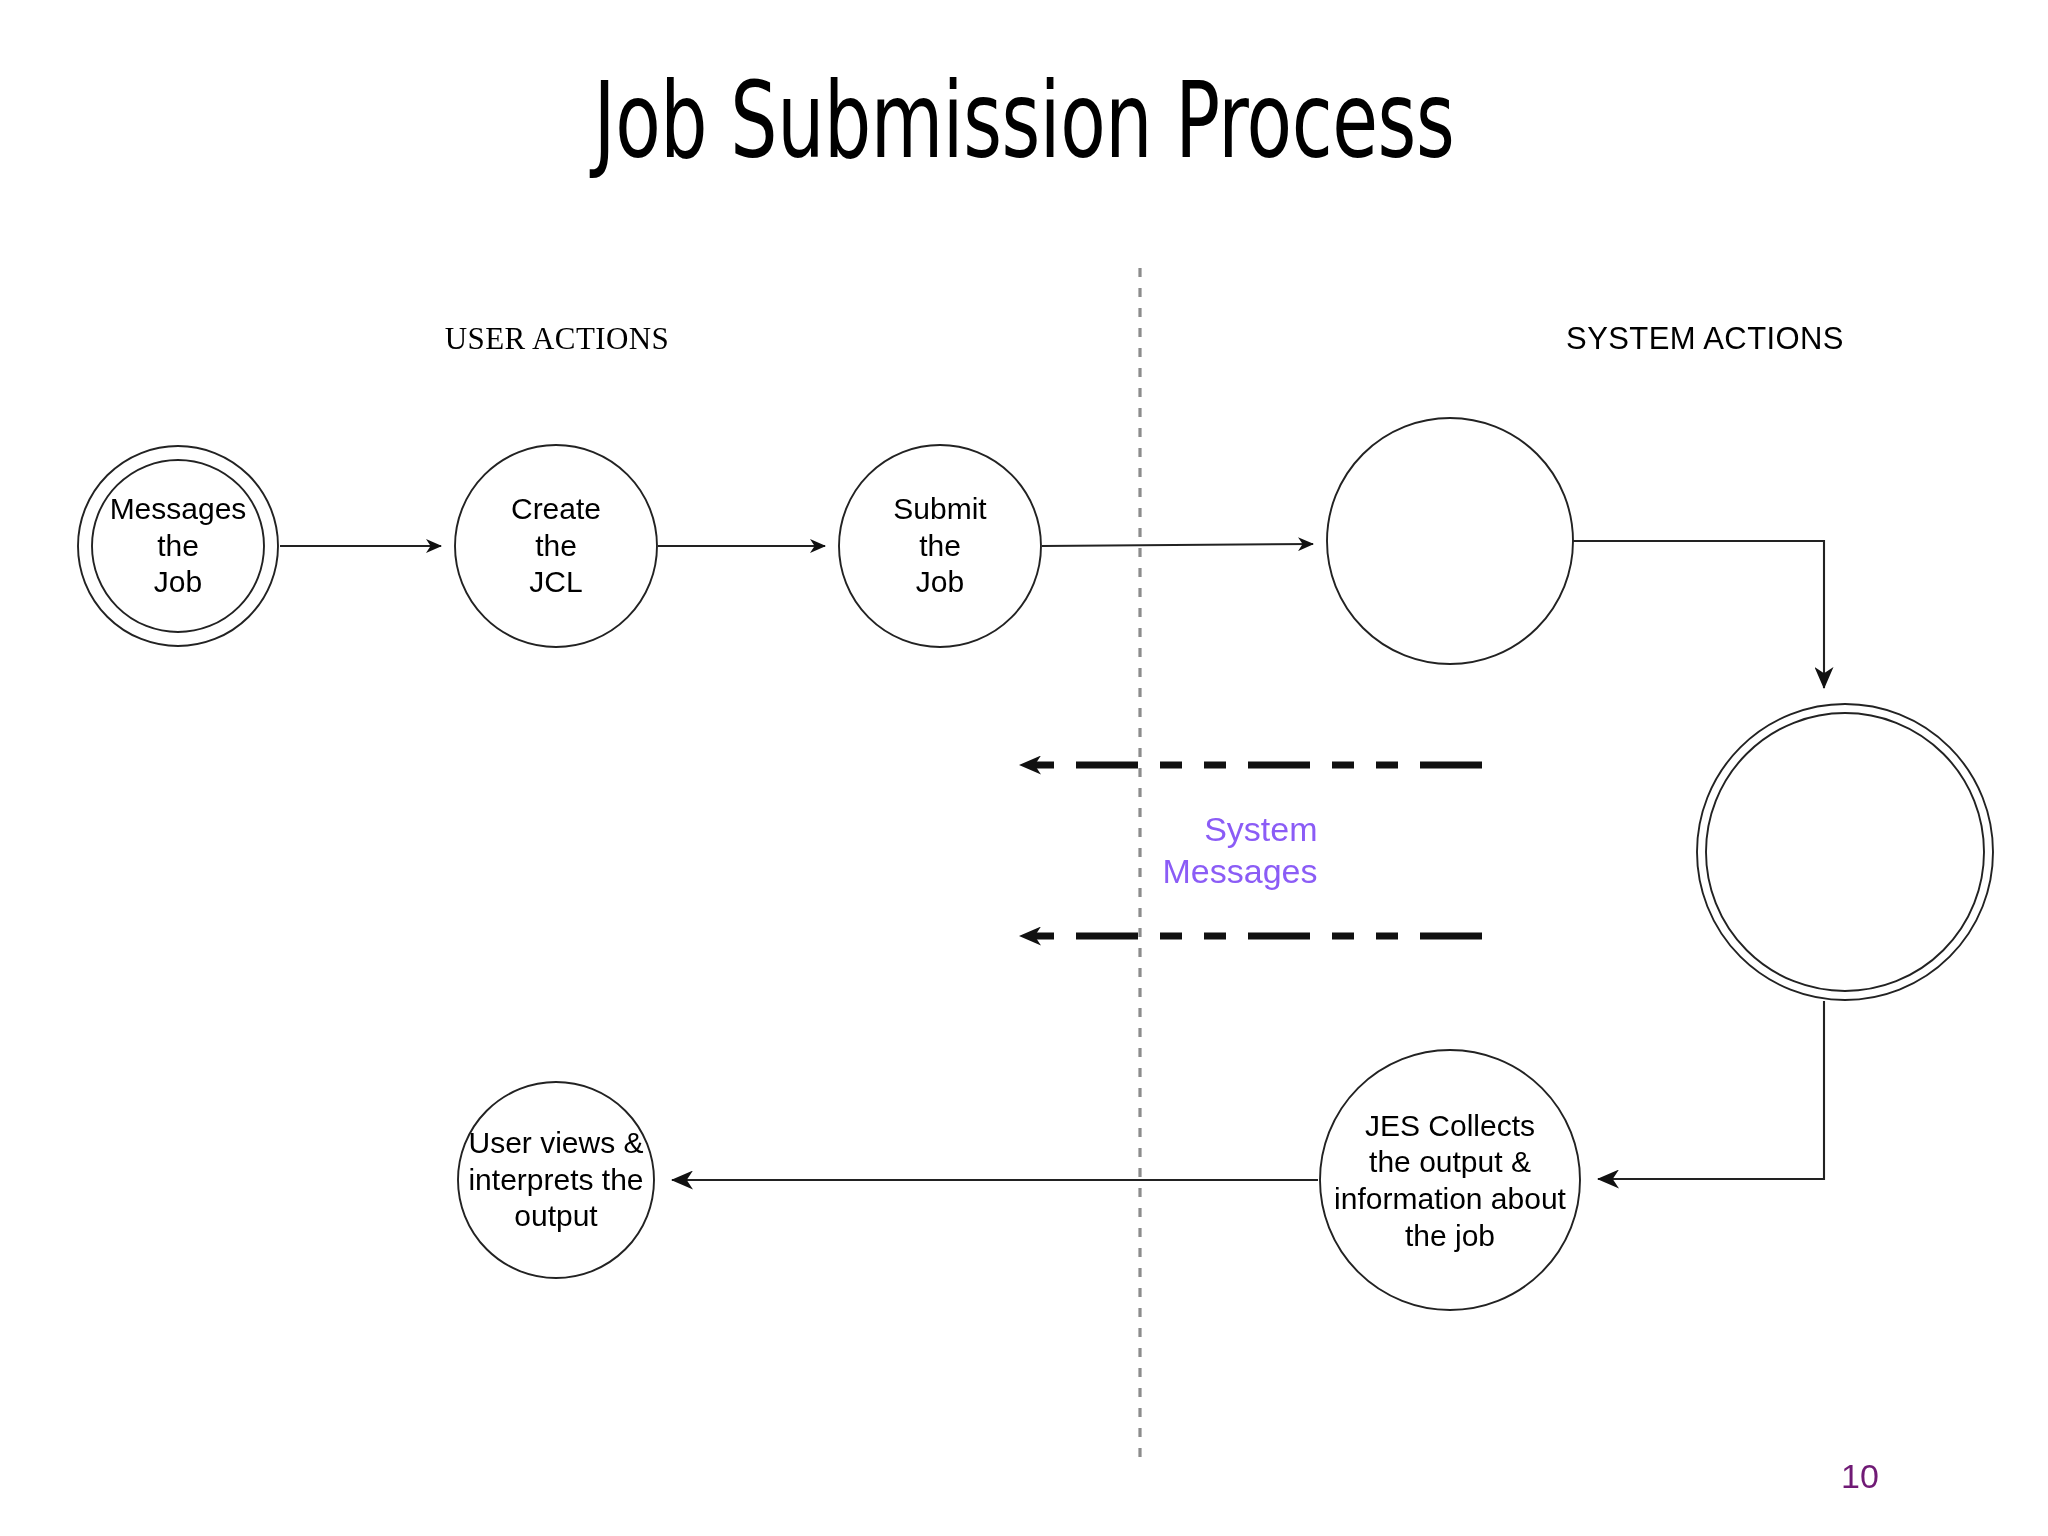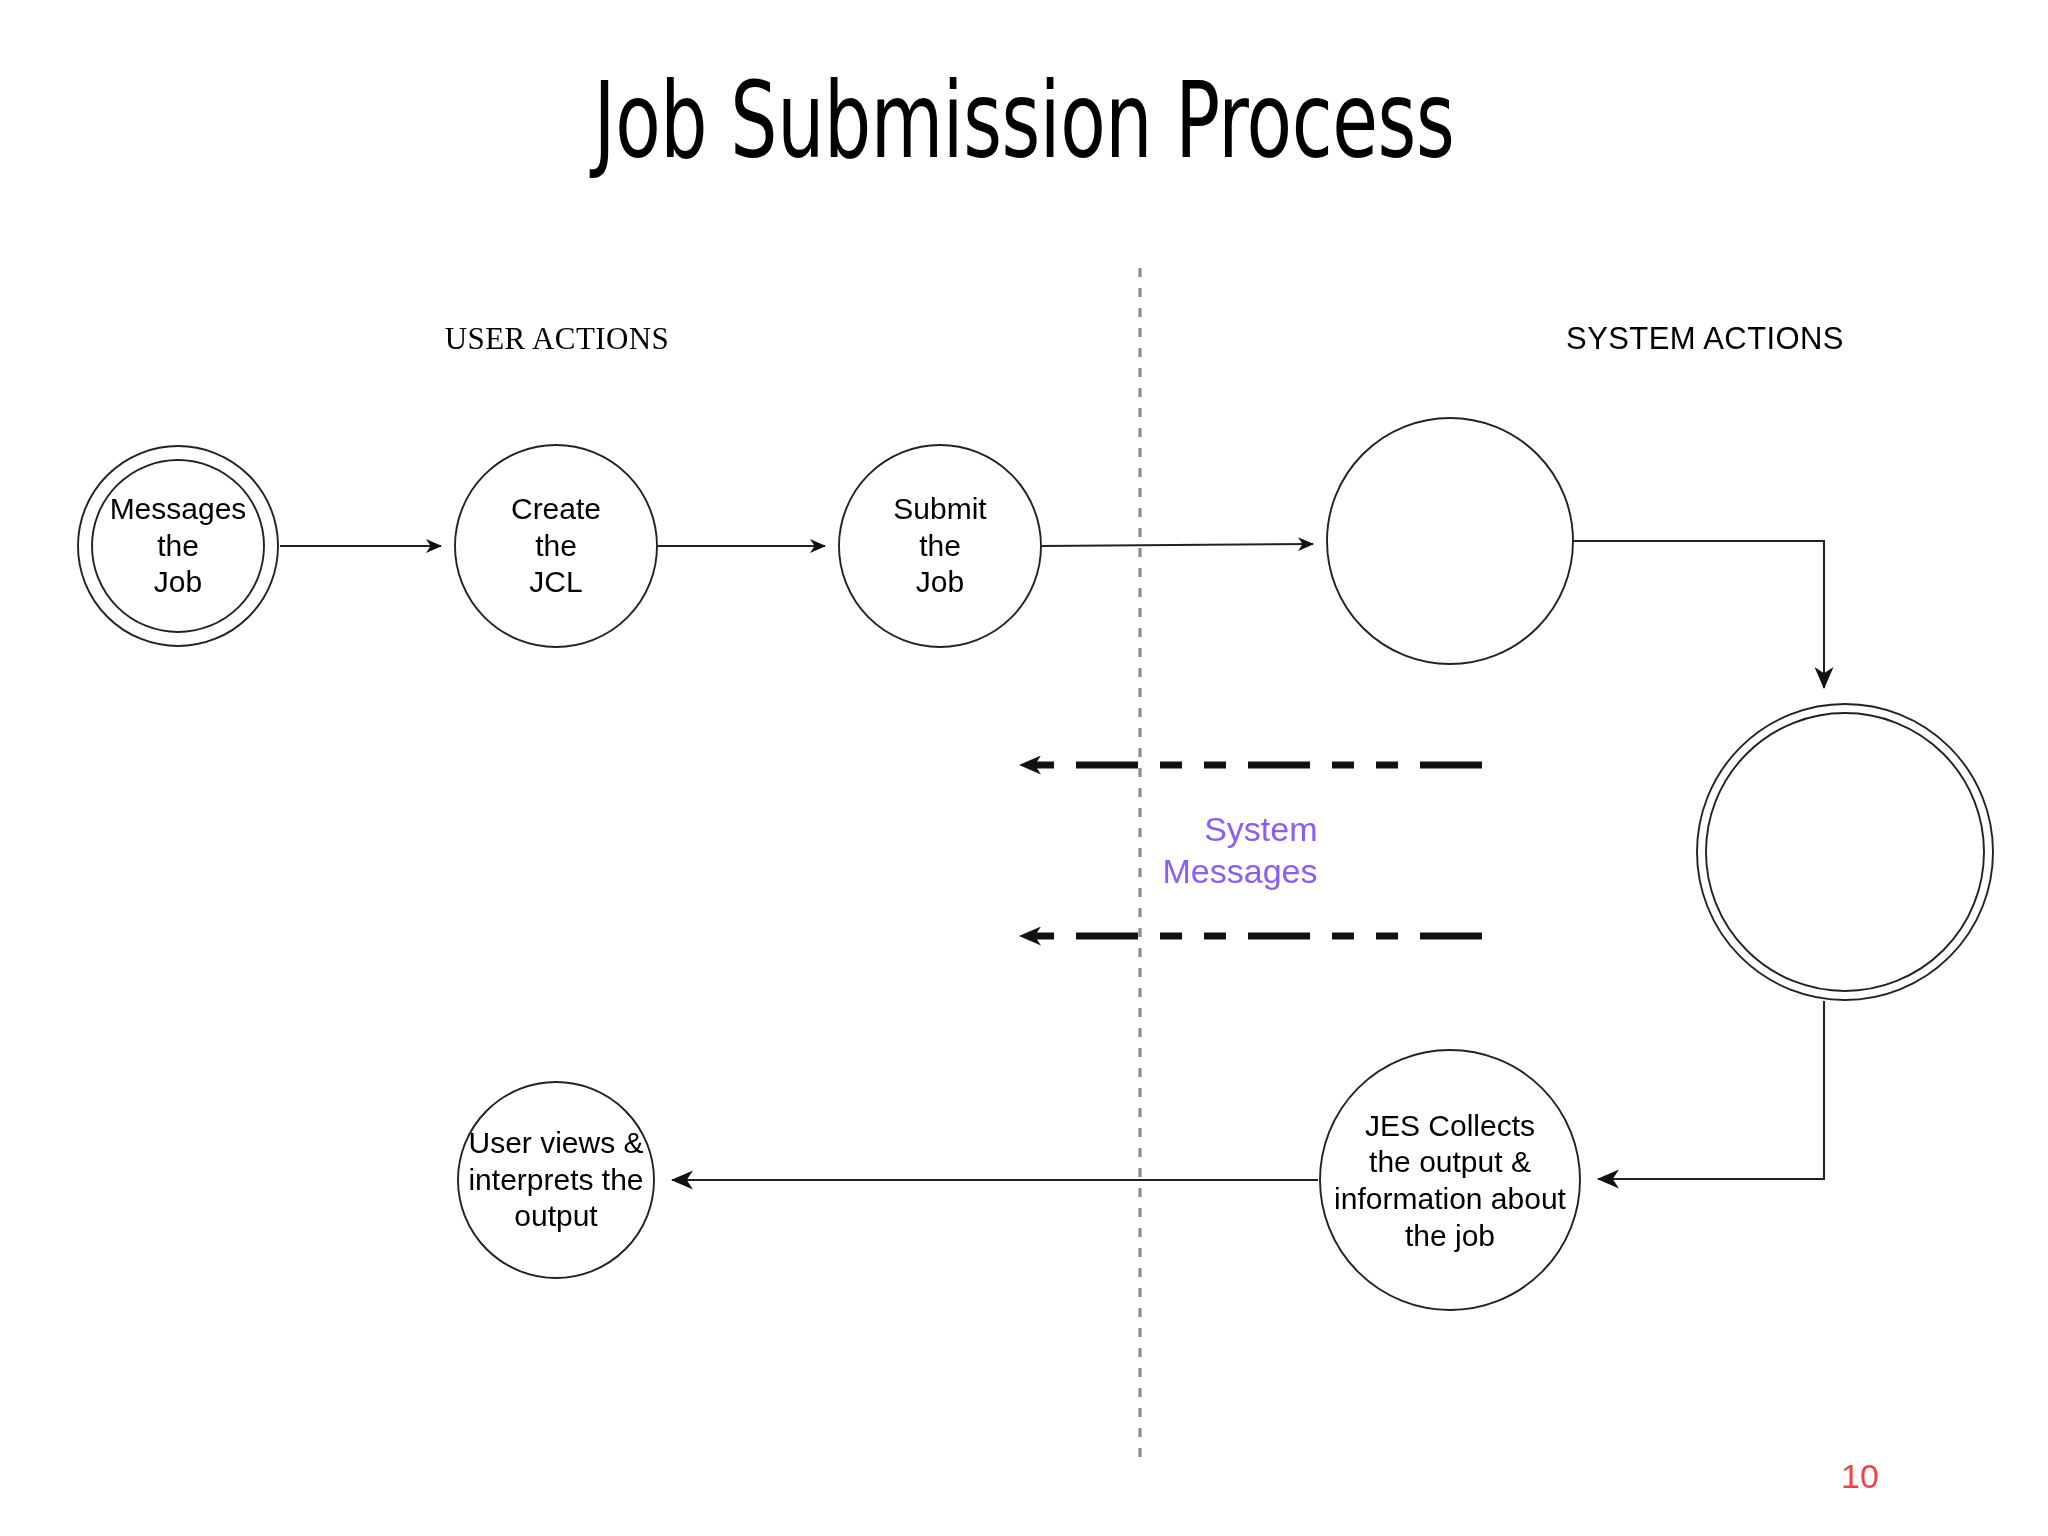--- a/index.html
+++ b/index.html
@@ -52,21 +52,21 @@
   #lbl-sysmsg{
     position:absolute;left:1060px;top:800px;width:360px;height:100px;
     text-align:right;font-size:34px;line-height:1.25;white-space:pre-line;
     display:flex;align-items:center;justify-content:center;
     font-family:"Liberation Sans","DejaVu Sans",sans-serif;color:#8b5cf6;
   }
 
   
   #pagenum{
     position:absolute;left:1800px;top:1457px;width:120px;
-    text-align:center;font-size:34px;color:#ef4444;
+    text-align:center;font-size:34px;color:#701a75;
     font-family:"Liberation Sans","DejaVu Sans",sans-serif;
   }
 </style>
 </head>
 <body>
 
 <div id="slide">
 
   <div id="title">Job Submission Process</div>
 

